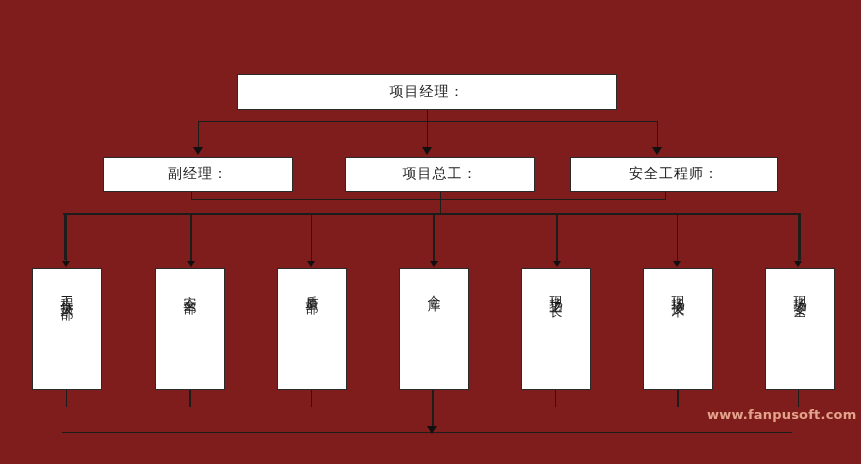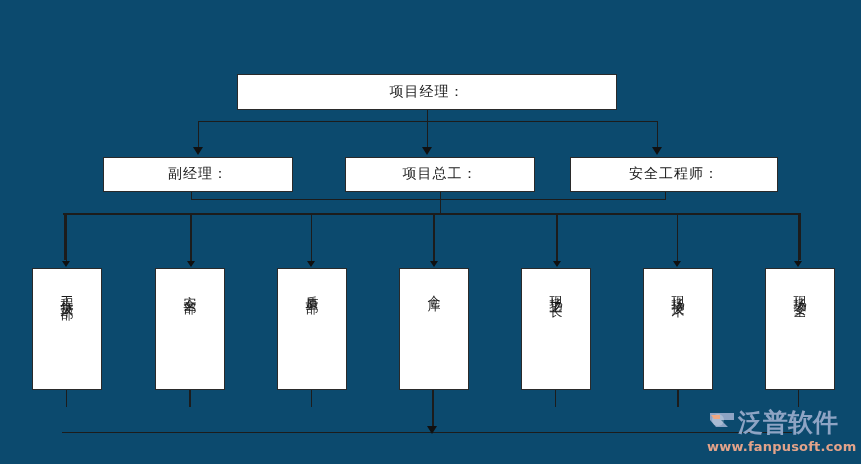--- a/index.html
+++ b/index.html
@@ -7,21 +7,21 @@
     padding: 0;
     background: #ffffff;
   }
   body {
     font-family: "DejaVu Sans", "Liberation Sans", sans-serif;
   }
   #canvas {
     position: relative;
     width: 861px;
     height: 464px;
-    background: #0c4a6e;
+    background: #7f1d1d;
     overflow: hidden;
   }
 
   
   .node {
     position: absolute;
     box-sizing: border-box;
     border: 1px solid #2a2a2a;
     background: #ffffff;
     display: flex;
@@ -214,26 +214,16 @@
   <div class="vline" style="left:311px; top:390px; height:17px;"></div>
   <div class="vline thick" style="left:432px; top:390px; height:40px;"></div>
   <div class="vline" style="left:555px; top:390px; height:17px;"></div>
   <div class="vline thick" style="left:677px; top:390px; height:17px;"></div>
   <div class="vline" style="left:798px; top:390px; height:17px;"></div>
 
   <div class="hline" style="left:62px; top:432px; width:730px;"></div>
   <div class="arrow-down" style="left:427px; top:426px;"></div>
 
   <div id="watermark">
-    <div class="wm-row">
-      <span class="wm-mark">
-        <svg width="30" height="30" viewBox="0 0 30 30">
-          <path d="M3 6 L27 6 L27 13 L14 13 L21 20 L9 20 L3 13 Z" fill="#8ea4c4"></path>
-          <circle cx="11" cy="13" r="6" fill="#ffffff" opacity="0.25"></circle>
-          <path d="M4 8 L13 8 L13 12 L7 12 Z" fill="#f0a882"></path>
-        </svg>
-      </span>
-      <span class="wm-name">泛普软件</span>
-    </div>
     <div class="wm-url">www.fanpusoft.com</div>
   </div>
 
 </div>
 
 </body></html>

